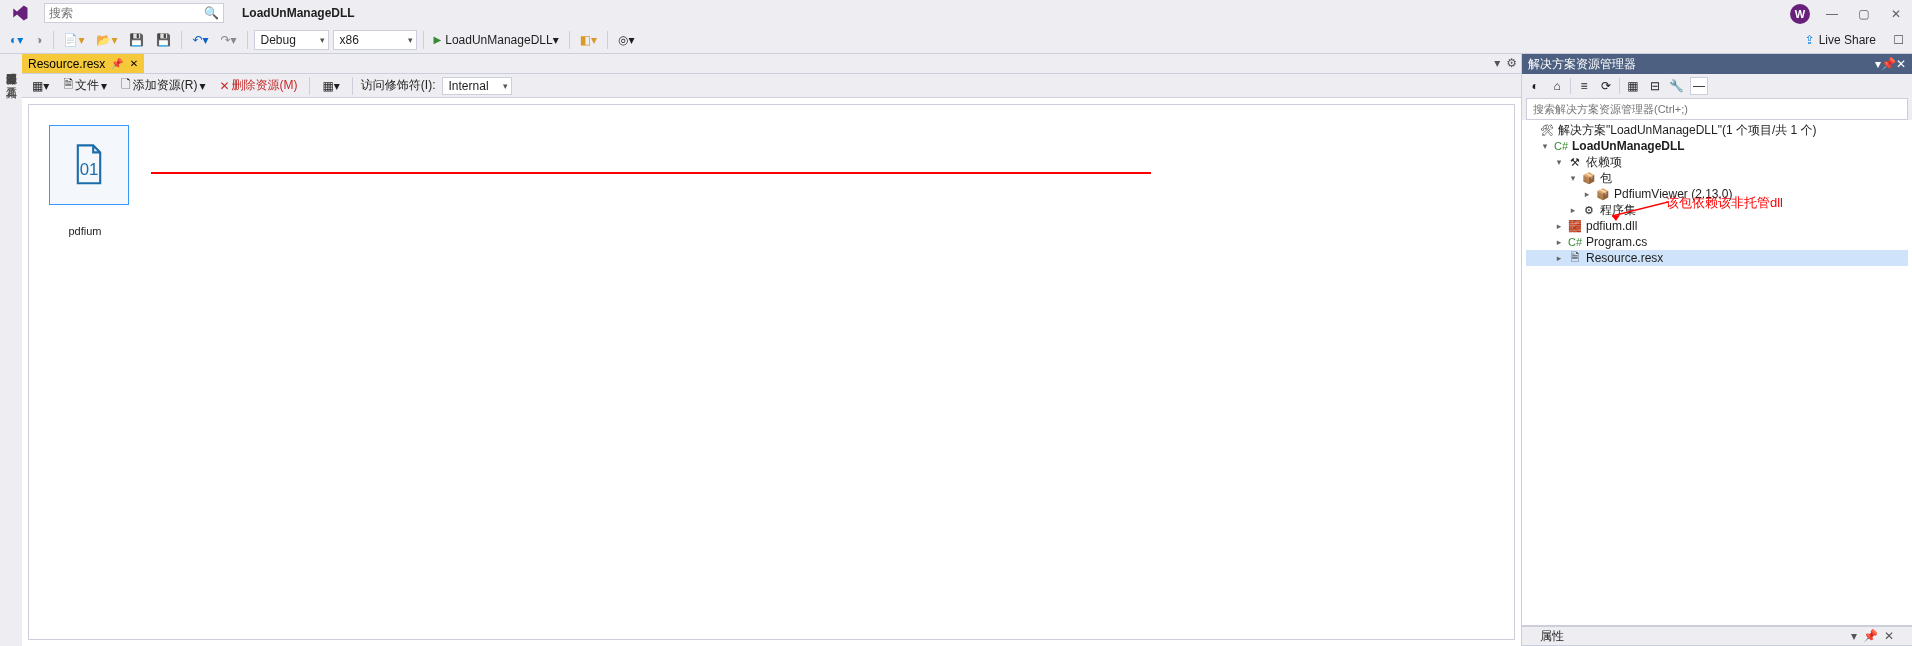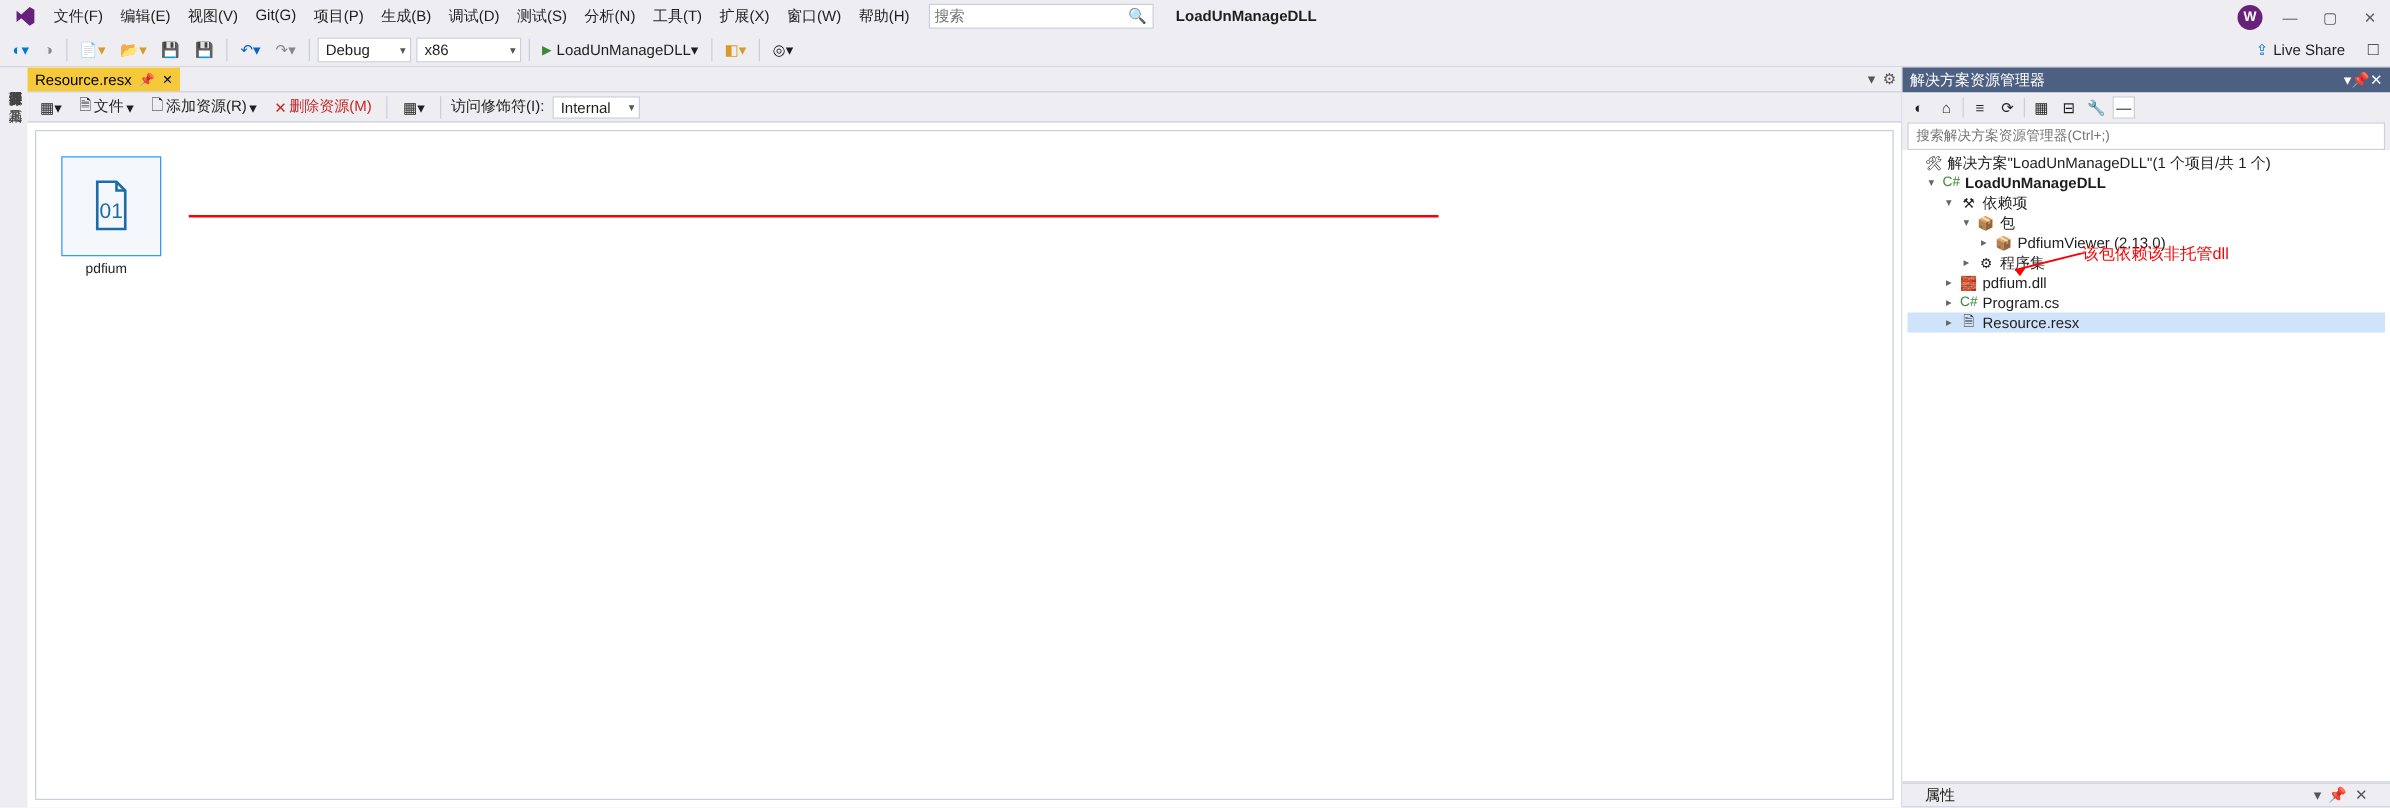--- a/index.html
+++ b/index.html
@@ -38,21 +38,21 @@
   .doc-tab .pin,.doc-tab .close { font-size:10px; }
   .doc-right-icons { position:absolute; right:4px; top:2px; display:flex; gap:6px; color:#555; }
   .doc-toolbar { height:24px; background:#eeeef2; border-bottom:1px solid #cccedb; display:flex; align-items:center; padding-left:6px; gap:6px; }
   .doc-tbtn { display:flex; align-items:center; gap:2px; padding:0 4px; height:20px; }
   .doc-tbtn.red { color:#c62828; }
   .doc-dd { height:18px; border:1px solid #cccedb; background:#fff; display:flex; align-items:center; padding:0 24px 0 6px; position:relative; }
   .doc-dd::after { content:"▾"; position:absolute; right:3px; font-size:9px; color:#555; }
   .doc-canvas { flex:1; background:#fff; padding:20px; position:relative; border:1px solid #cccedb; margin:6px; overflow:hidden; }
   .res-item { width:72px; text-align:center; }
   .res-thumb { width:80px; height:80px; border:1px solid #3399ff; background:#f4f8fc; display:flex; align-items:center; justify-content:center; }
-  .res-name { margin-top:4px; font-size:11px; }
+  .res-name { margin-top:20px; font-size:11px; }
 
   
   .right-pane { width:390px; display:flex; flex-direction:column; background:#eeeef2; }
   .pane-hdr { background:#3f3f74; color:#fff; height:20px; display:flex; align-items:center; padding:0 18px; font-size:11px; justify-content:space-between; background:#4d6082; }
   .pane-hdr.light { background:#eeeef2; color:#1e1e1e; border-top:1px solid #cccedb; border-bottom:1px solid #cccedb;}
   .pane-toolbar { height:24px; background:#eeeef2; display:flex; align-items:center; padding:0 4px; gap:4px; }
   .pane-toolbar .ic { width:18px; height:18px; display:flex;align-items:center;justify-content:center; color:#1e1e1e;}
   .pane-toolbar .sep { width:1px;height:16px;background:#cccedb; }
   .pane-search { height:22px; border:1px solid #cccedb; background:#fff; margin:0 4px; }
   .pane-search input { border:none; outline:none; width:100%; height:100%; padding:0 6px; font-size:11px; color:#888; }
@@ -72,35 +72,20 @@
 </style>
 </head>
 <body>
 
 <div class="menubar">
   <div class="vs-logo">
     <svg width="18" height="18" viewBox="0 0 24 24">
         <path fill="#68217a" d="M17 2l5 3v14l-5 3-9-8-5 4V6l5 4 9-8z"></path>
       </svg>
   </div>
-  <div id="menu-items" style="display:flex">
-      <div class="menu-item">文件(F)</div>
-      <div class="menu-item">编辑(E)</div>
-      <div class="menu-item">视图(V)</div>
-      <div class="menu-item">Git(G)</div>
-      <div class="menu-item">项目(P)</div>
-      <div class="menu-item">生成(B)</div>
-      <div class="menu-item">调试(D)</div>
-      <div class="menu-item">测试(S)</div>
-      <div class="menu-item">分析(N)</div>
-      <div class="menu-item">工具(T)</div>
-      <div class="menu-item">扩展(X)</div>
-      <div class="menu-item">窗口(W)</div>
-      <div class="menu-item">帮助(H)</div>
-    </div>
   <div class="search-box">
     <input placeholder="搜索" style="">
     <span class="mag">🔍</span>
   </div>
   <div class="proj-label">LoadUnManageDLL</div>
   <div class="win-controls">
     <div class="w-badge">W</div>
     <div class="win-btn">—</div>
     <div class="win-btn">▢</div>
     <div class="win-btn">✕</div>

